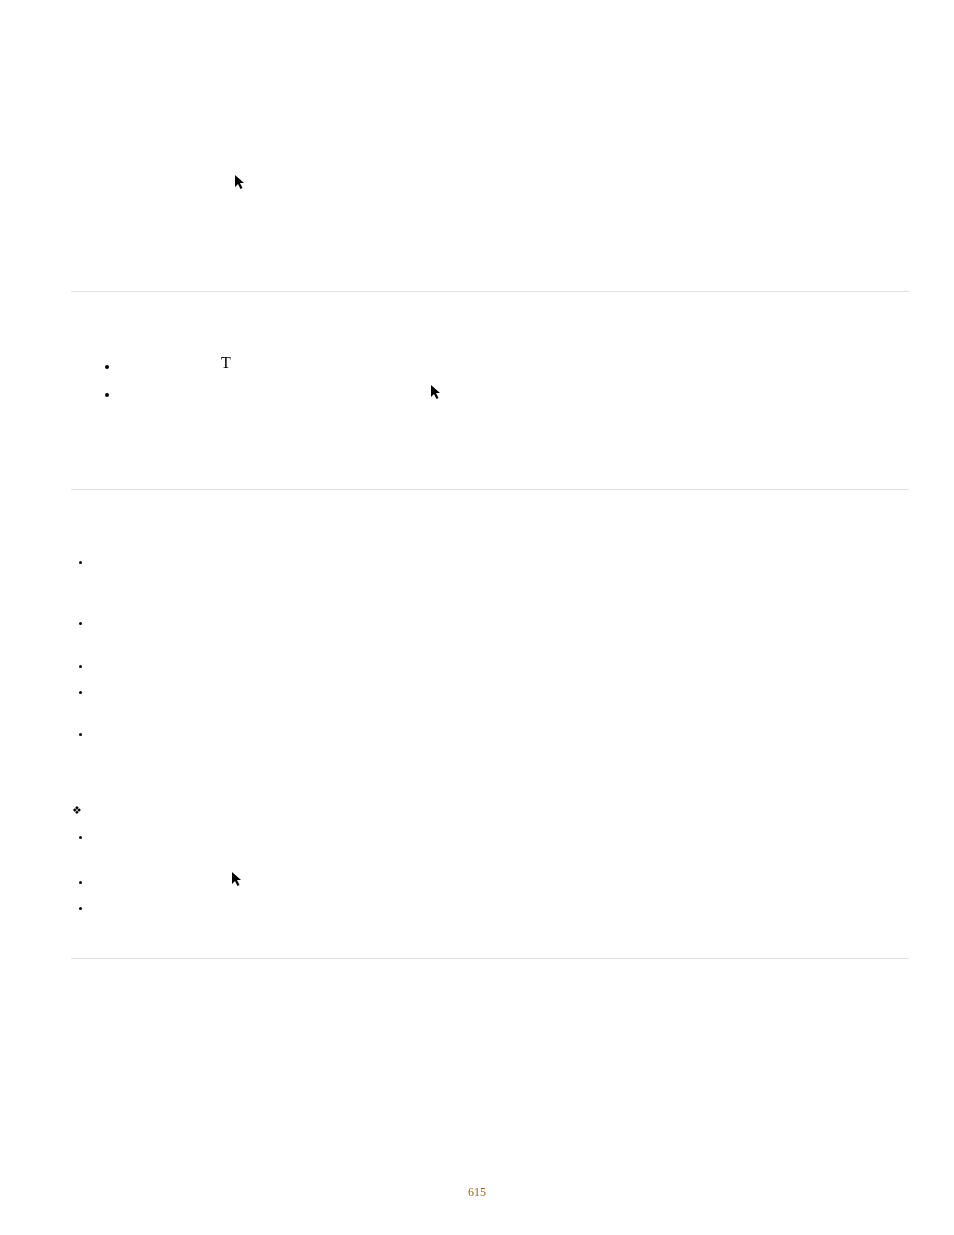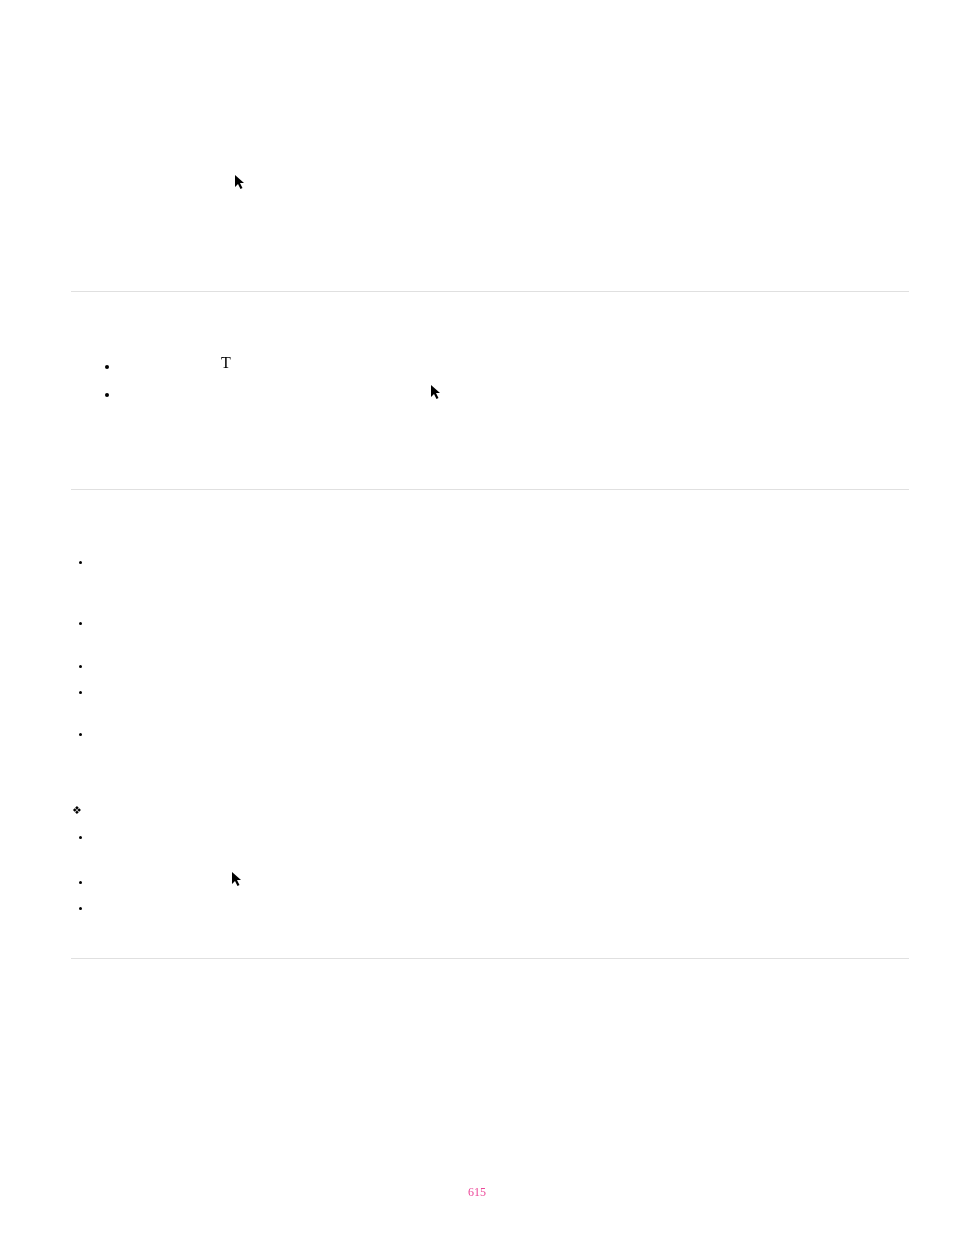--- a/index.html
+++ b/index.html
@@ -65,21 +65,21 @@
     line-height: 10px;
     text-align: center;
   }
   .page-number {
     position: absolute;
     bottom: 35px;
     width: 100%;
     text-align: center;
     font-size: 12px;
     font-family: Georgia, serif;
-    color: #ec4899;
+    color: #a16207;
   }
 </style>
 </head>
 <body>
 
 <div class="page">
 
   <span class="cursor-icon" style="left:234px; top:174px;">
     <svg viewBox="0 0 12 16">
         <path d="M1 1 L1 13 L4 10 L6.5 15 L8.5 14 L6 9 L10 9 Z" fill="#000"></path>

